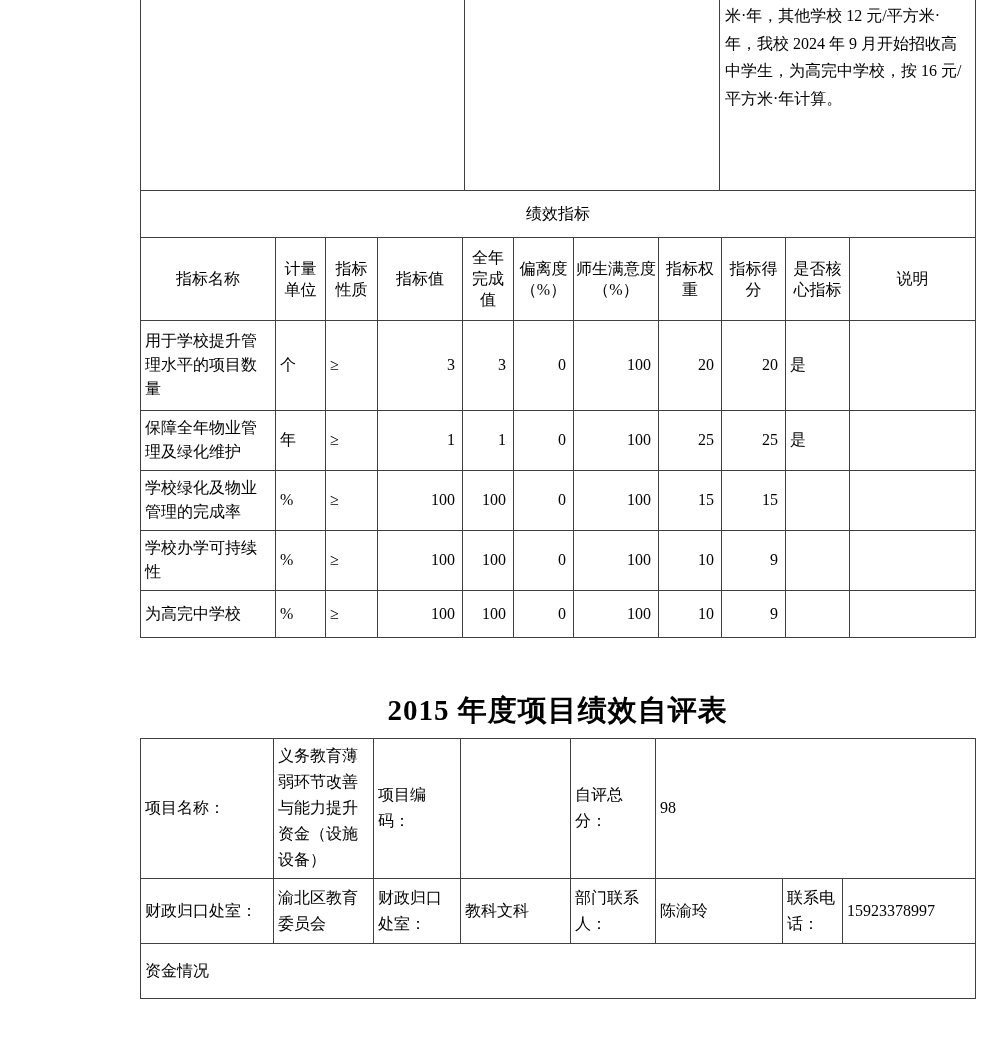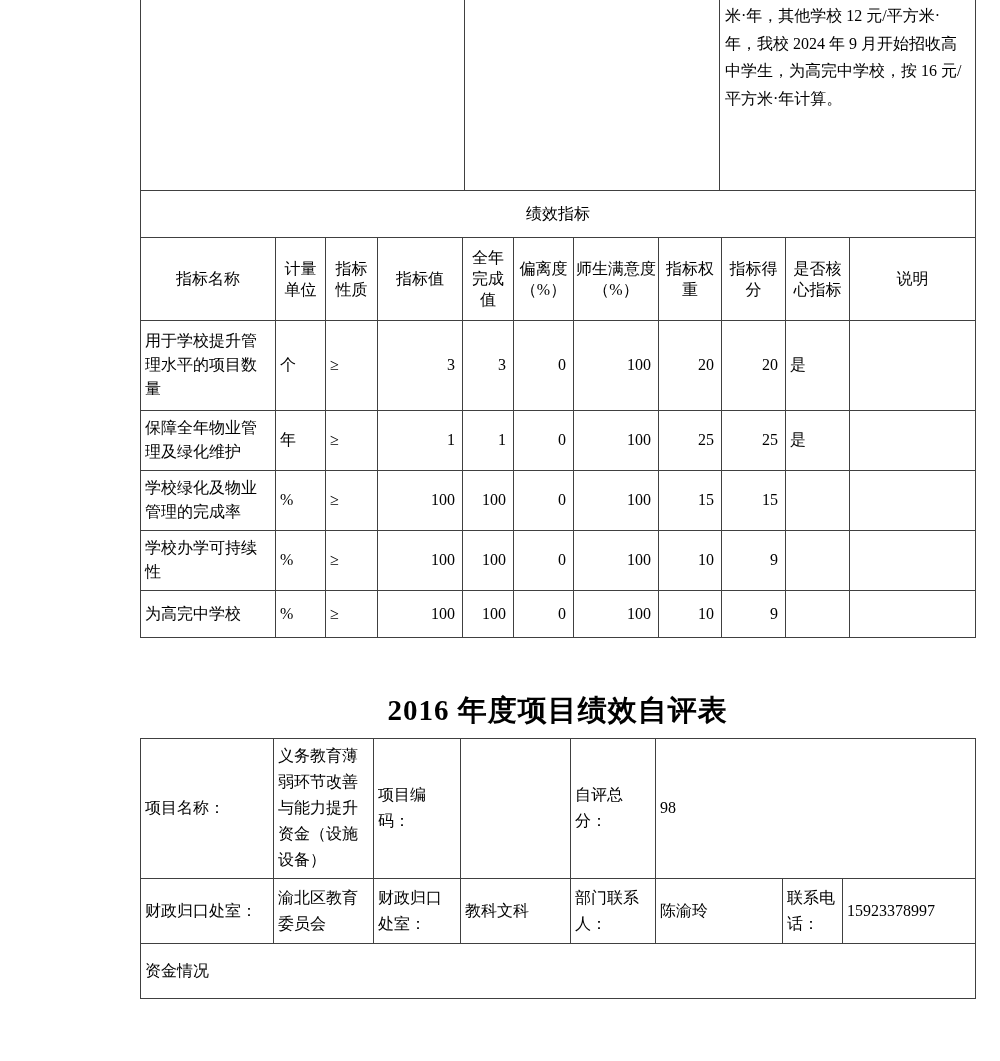--- a/index.html
+++ b/index.html
@@ -148,21 +148,21 @@
       <td class="num">0</td>
       <td class="num">100</td>
       <td class="num">10</td>
       <td class="num">9</td>
       <td></td>
       <td></td>
     </tr>
   </tbody>
     </table>
 
-  <div class="page-title">2016 年度项目绩效自评表</div>
+  <div class="page-title">2015 年度项目绩效自评表</div>
 
   <table id="t-proj">
     <colgroup>
       <col style="width:133px">
         <col style="width:100px">
         <col style="width:87px">
         <col style="width:110px">
       <col style="width:85px">
         <col style="width:127px">
         <col style="width:60px">

